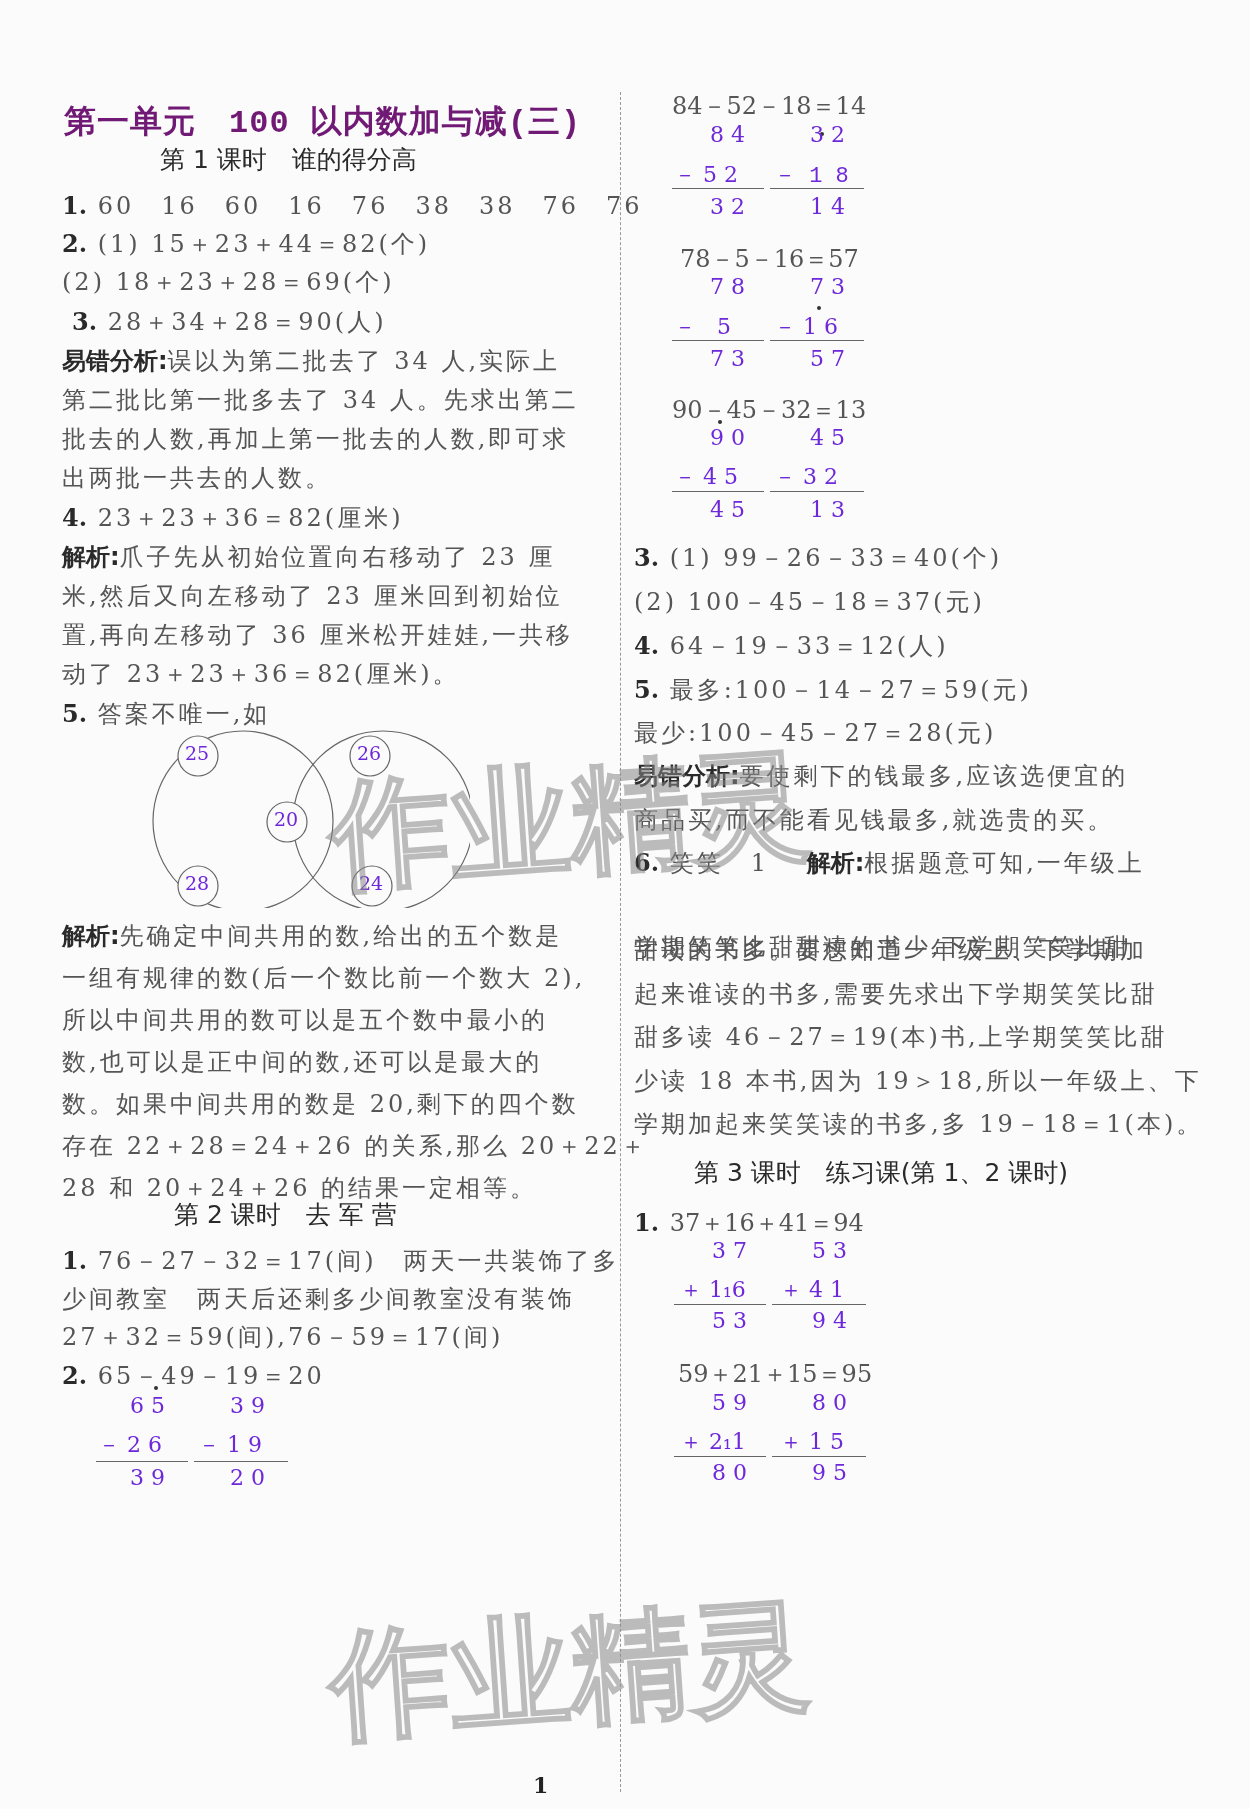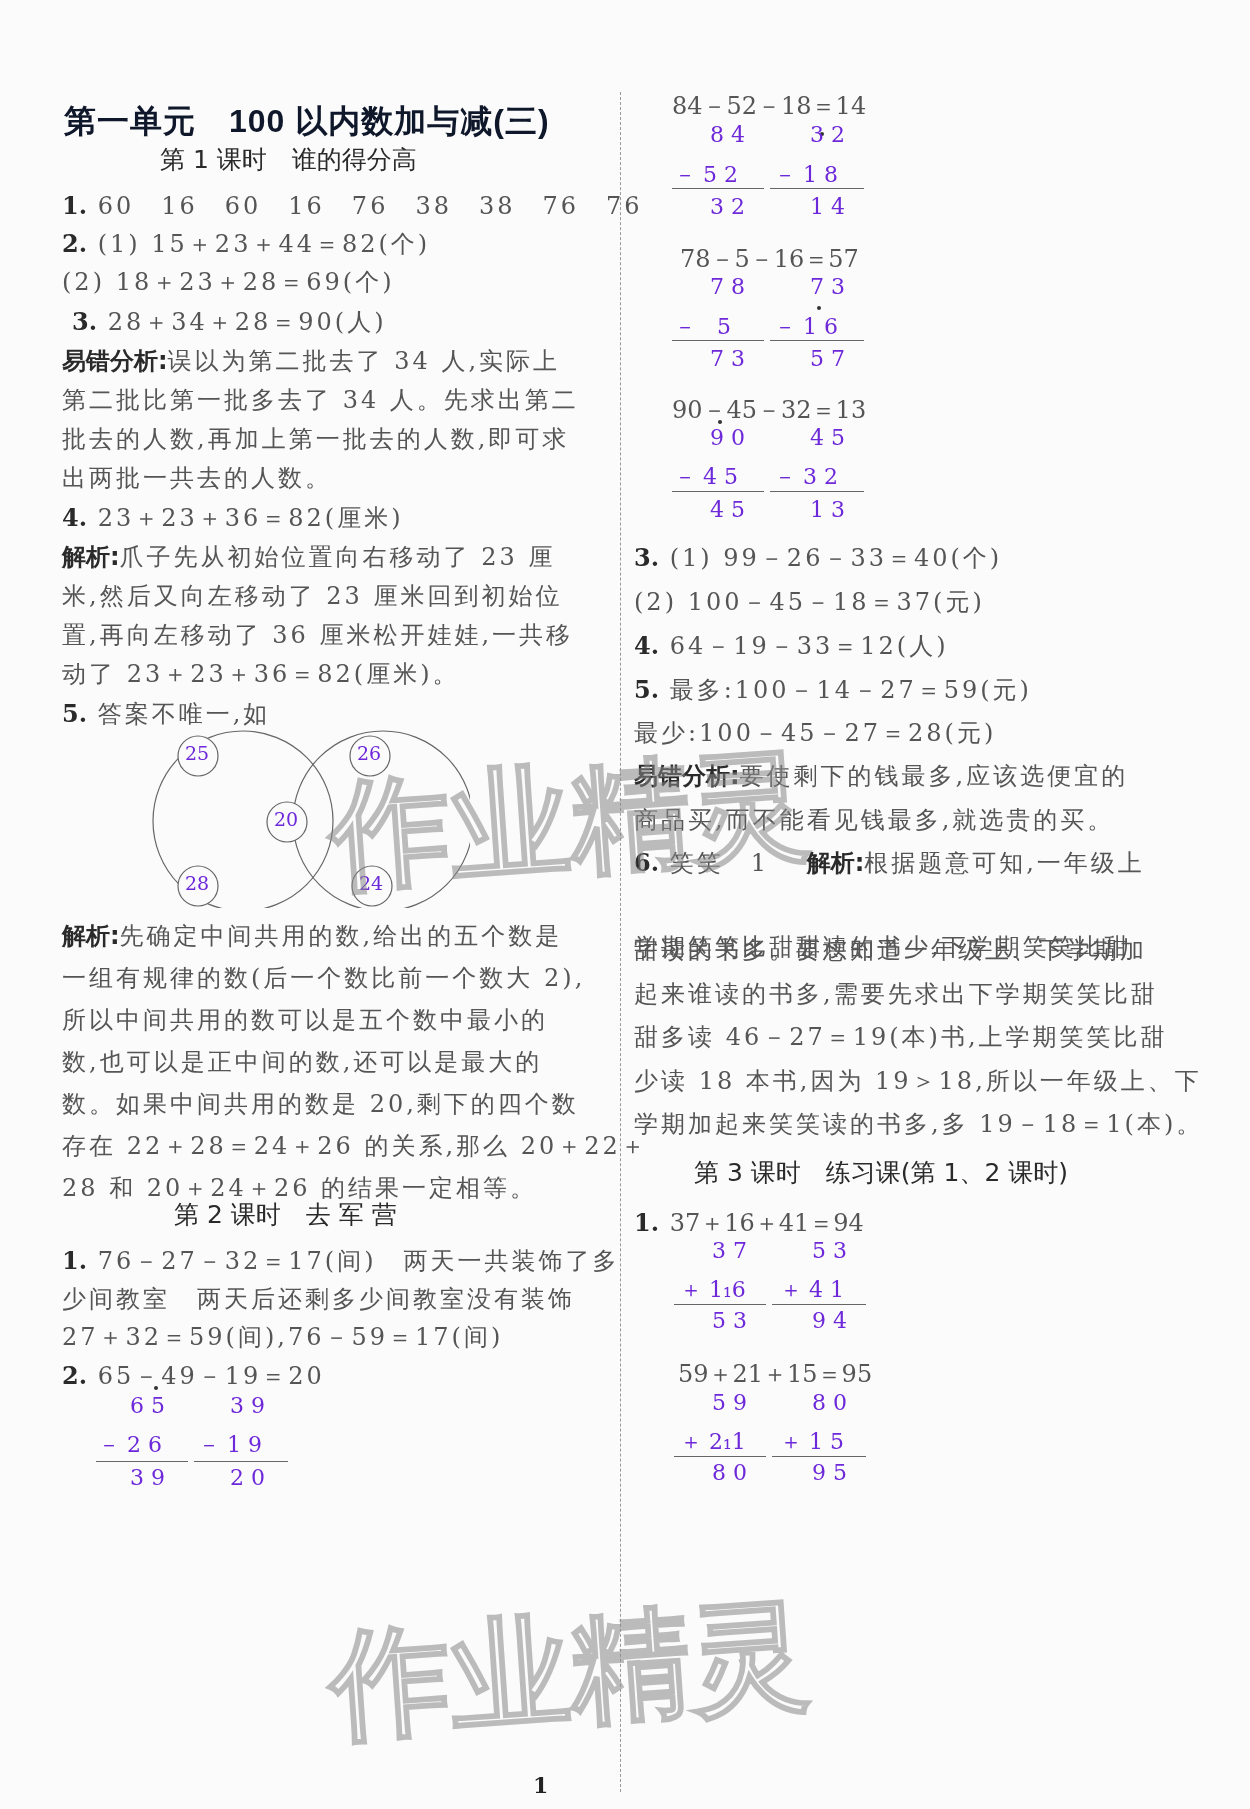--- a/index.html
+++ b/index.html
@@ -2,21 +2,21 @@
 <html><head>
 <meta charset="utf-8">
 <style>
   html, body { margin:0; padding:0; }
   body {
     width:1250px; height:1809px; background:#fbfbfb; position:relative; overflow:hidden;
     font-family:"DejaVu Serif","Liberation Serif",serif; color:#555;
   }
   .page { position:absolute; left:0; top:0; width:1250px; height:1809px; }
   .col-divider { position:absolute; left:620px; top:92px; height:1700px; border-left:1px dashed #999; }
-  .unit-title { position:absolute; left:64px; top:100px; font-size:32px; font-weight:bold; color:#0f172a; letter-spacing:1px; font-family:Liberation Sans, sans-serif; white-space:nowrap; }
+  .unit-title { position:absolute; left:64px; top:100px; font-size:32px; font-weight:bold; color:#701a75; letter-spacing:1px; font-family:Liberation Mono, monospace; white-space:nowrap; }
   .lesson-title { position:absolute; font-family:"DejaVu Sans","Liberation Sans",sans-serif; font-size:25px; color:#2a2a2a; white-space:nowrap; }
   .line { position:absolute; font-size:24px; white-space:nowrap; letter-spacing:3px; color:#555; }
   .num { font-weight:bold; color:#2a2a2a; letter-spacing:0; }
   .tag { font-family:"DejaVu Sans",sans-serif; font-weight:bold; color:#2a2a2a; letter-spacing:0; }
   .vert { position:absolute; font-size:22px; white-space:pre; color:#6d28d9; }
   .vert-rule { position:absolute; border-top:1px solid #666; height:0; }
   .dot { position:absolute; width:4px; height:4px; border-radius:50%; background:#333; }
   .diagram { position:absolute; left:150px; top:728px; width:320px; height:180px; }
   .wm { position:absolute; font-family:"DejaVu Sans",sans-serif; font-weight:bold; color:transparent; -webkit-text-stroke:2px #888; opacity:.55; white-space:nowrap; }
   .page-num { position:absolute; left:533px; top:1772px; font-size:22px; font-weight:bold; color:#222; }
@@ -91,21 +91,21 @@
   <div class="vert-rule" style="left:194px;top:1461px;width:94px;"></div>
   <div class="vert" style="left:230px;top:1465px;">2 0</div>
 
   <div class="line" style="left:672px;top:90px;letter-spacing:0;">84－52－18＝14</div>
   <div class="dot" style="left:820px;top:132px;"></div>
   <div class="vert" style="left:710px;top:122px;">8 4</div>
   <div class="vert" style="left:674px;top:160px;">－ 5 2</div>
   <div class="vert-rule" style="left:672px;top:188px;width:92px;"></div>
   <div class="vert" style="left:710px;top:194px;">3 2</div>
   <div class="vert" style="left:810px;top:122px;">3 2</div>
-  <div class="vert" style="left:774px;top:160px;">－ 1 8</div>
+  <div class="vert" style="left:774px;top:160px;font-family:Liberation Mono, monospace;">－ 1 8</div>
   <div class="vert-rule" style="left:770px;top:188px;width:94px;"></div>
   <div class="vert" style="left:810px;top:194px;">1 4</div>
 
   <div class="line" style="left:680px;top:243px;letter-spacing:0;">78－5－16＝57</div>
   <div class="dot" style="left:817px;top:306px;"></div>
   <div class="vert" style="left:710px;top:274px;">7 8</div>
   <div class="vert" style="left:674px;top:312px;">－   5</div>
   <div class="vert-rule" style="left:672px;top:340px;width:92px;"></div>
   <div class="vert" style="left:710px;top:346px;">7 3</div>
   <div class="vert" style="left:810px;top:274px;">7 3</div>

